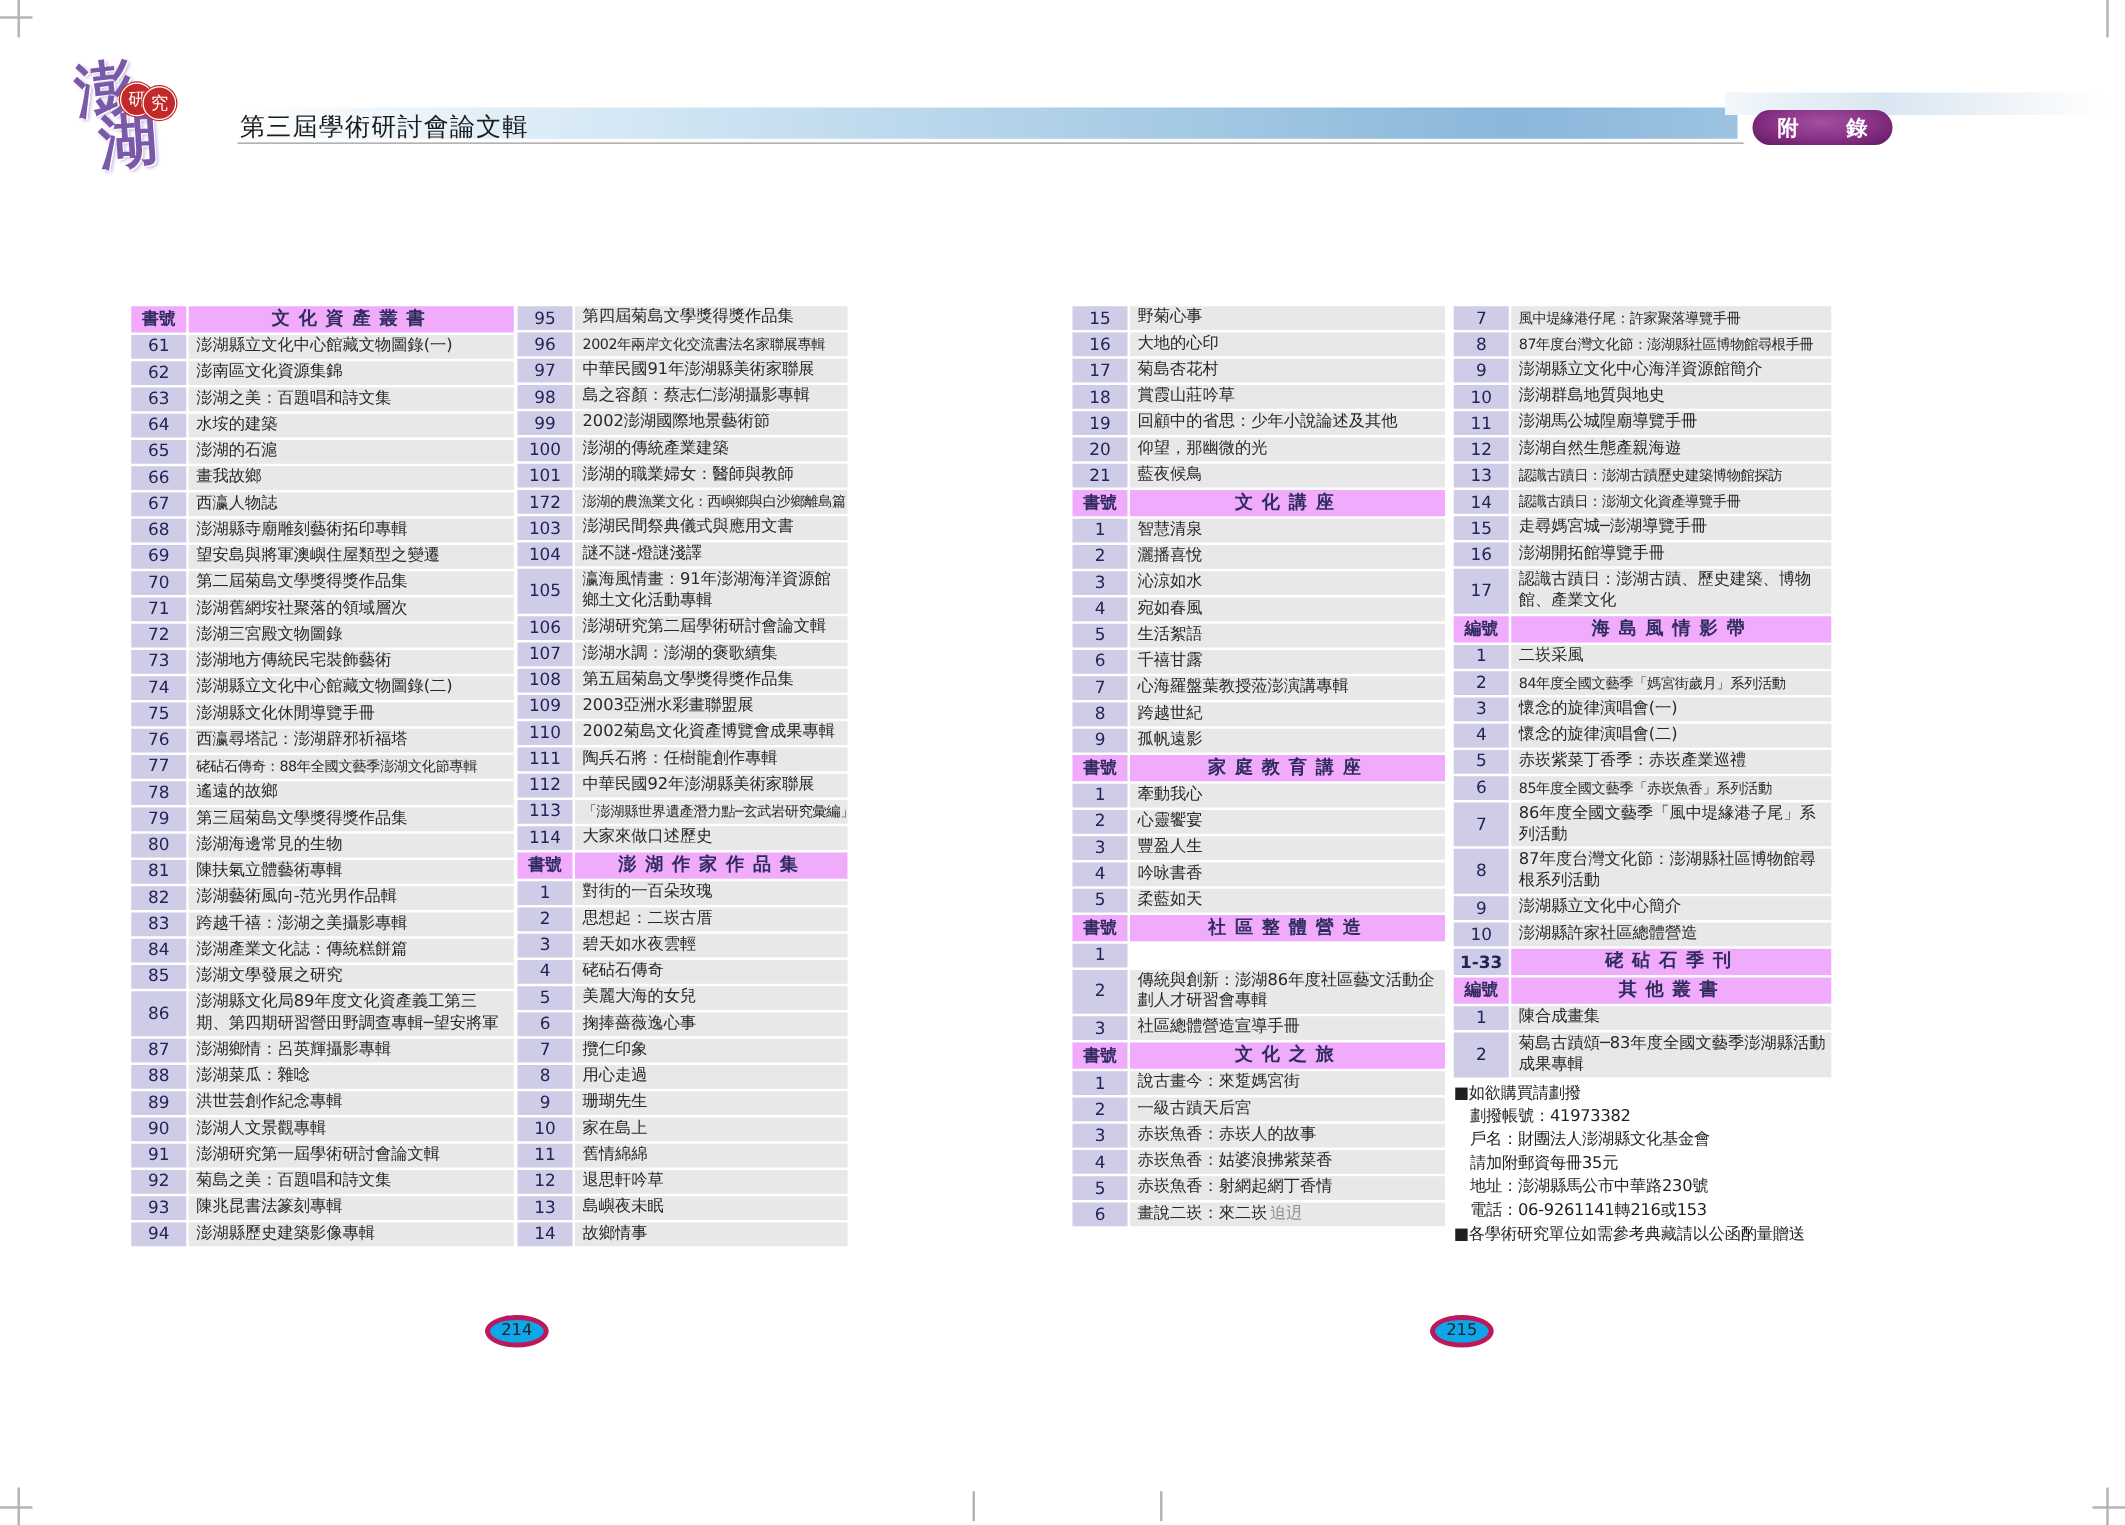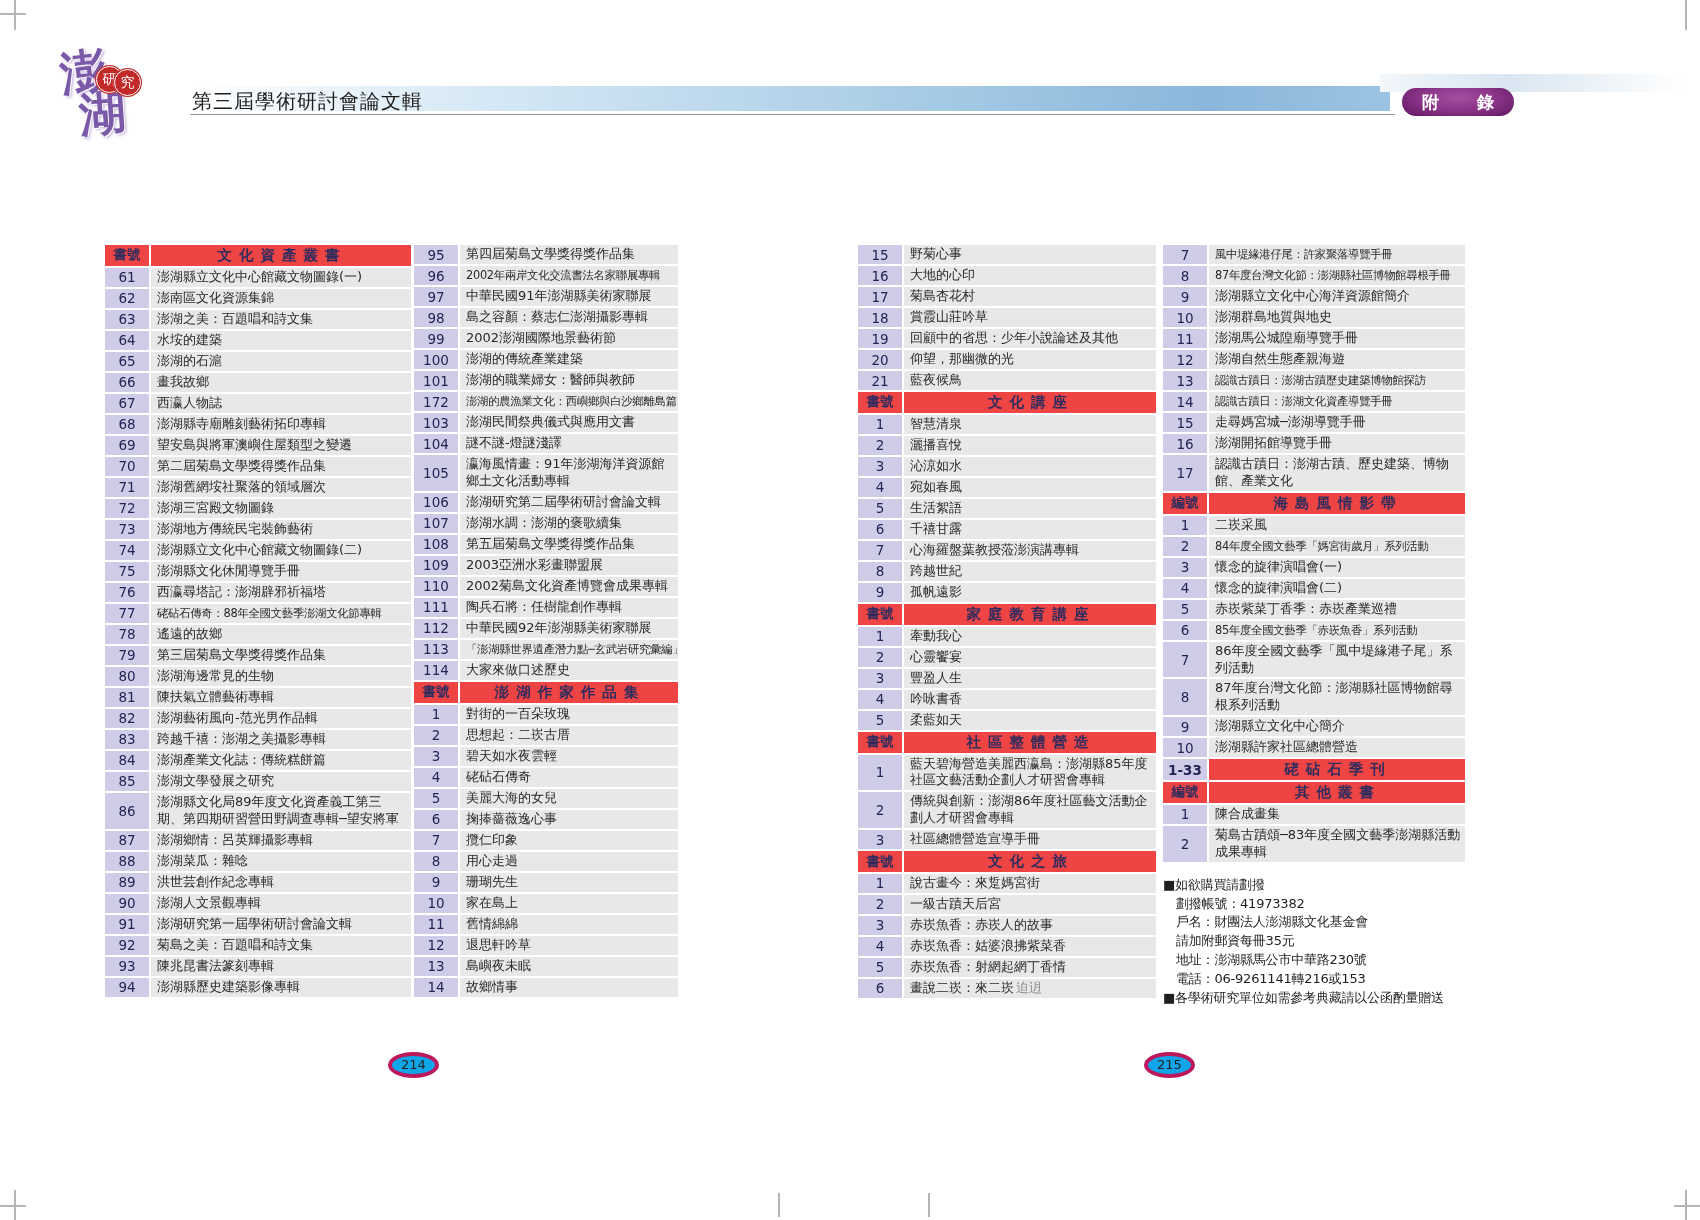--- a/index.html
+++ b/index.html
@@ -40,28 +40,28 @@
   #colL2{left:414px;width:264px}
   #colR1{left:858px;width:298px}
   #colR2{left:1163px;width:302px}
 
   .trow{display:flex;gap:2px;min-height:19px}
   .cell{display:flex;align-items:center;box-sizing:border-box}
   .num{width:44px;justify-content:center;background:#cfcce8;color:#232355;
        font-size:13.5px;flex:none;text-align:center}
   .tit{flex:1;background:#e8e8e8;padding:1px 4px 1px 6px;font-size:13px;
        color:#28282a;line-height:1.3}
-  .thead .cell{background:#ef4444;color:#312c5e;font-weight:bold}
+  .thead .cell{background:#f0abfc;color:#312c5e;font-weight:bold}
   .thead .tit{justify-content:center;font-size:14.5px;letter-spacing:1px;padding-left:0}
   .hmix .num{background:#cfcce8;color:#232355}
   .fit{font-size:11.4px;letter-spacing:-0.3px;white-space:nowrap;overflow:hidden}
   .light{color:#8d8d8d;margin-left:2px}
 
   
-  .notes{margin-top:12px;font-size:13px;line-height:1.45;color:#1f1f1f}
+  .notes{margin-top:2px;font-size:13px;line-height:1.45;color:#1f1f1f}
   .notes .line{padding-left:13px;letter-spacing:-0.2px}
   .notes .b{padding-left:0;font-weight:500}
 
   
   .pagenum{position:absolute;top:1052px;border:4px solid #be185d;border-radius:50%;
            padding:1px 9px 2px;font-size:13px;color:#222;background:#0ea5e9}
   #pn-left{left:388px}
   #pn-right{left:1144px}
 </style>
 </head>
@@ -469,21 +469,20 @@
     <div class="trow">
       <div class="cell num">5</div>
       <div class="cell tit">柔藍如天</div>
     </div>
     <div class="trow thead">
       <div class="cell num">書號</div>
       <div class="cell tit">社 區 整 體 營 造</div>
     </div>
     <div class="trow">
       <div class="cell num">1</div>
-      <div class="cell tit">藍天碧海營造美麗西瀛島：澎湖縣85年度社區文藝活動企劃人才研習會專輯</div>
     </div>
     <div class="trow">
       <div class="cell num">2</div>
       <div class="cell tit">傳統與創新：澎湖86年度社區藝文活動企劃人才研習會專輯</div>
     </div>
     <div class="trow">
       <div class="cell num">3</div>
       <div class="cell tit">社區總體營造宣導手冊</div>
     </div>
     <div class="trow thead">

